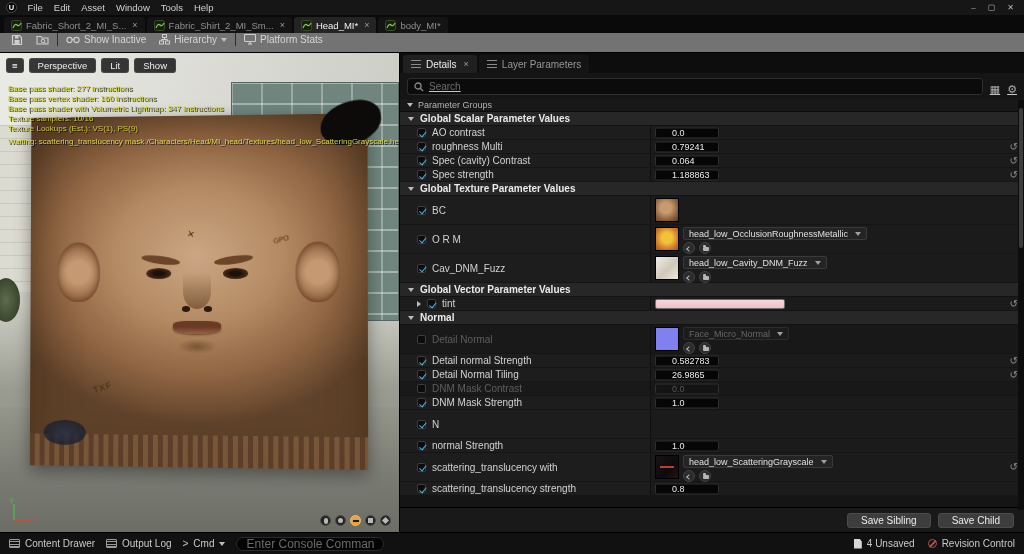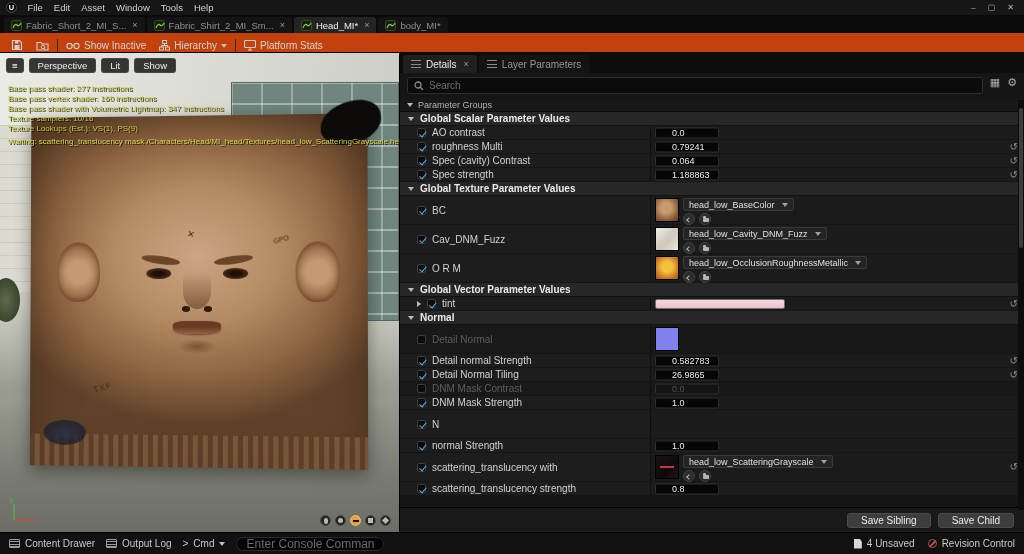--- a/index.html
+++ b/index.html
@@ -13,21 +13,21 @@
   .menu-item { padding:0 5.5px; cursor:default; }
   .win-controls { margin-left:auto; display:flex; gap:12px; font-size:8px; color:#b8b8b8; padding-right:4px; }
 
   
   .tabbar { height:18px; background:#0a0a0a; display:flex; align-items:flex-end; padding-left:4px; gap:2px; flex:none; }
   .tab { height:16px; background:#141414; color:#8f8f8f; display:flex; align-items:center; gap:4px; padding:0 7px; font-size:9.5px; border-radius:3px 3px 0 0; }
   .tab.active { background:#242424; color:#f0f0f0; }
   .tab-close { color:#9a9a9a; font-size:9px; margin-left:2px; }
 
   
-  .toolbar { height:20px; background:#c2410c; border-bottom:1px solid #000; display:flex; align-items:flex-end; padding:0 6px; gap:3px; font-size:10px; color:#d5d5d5; flex:none; }
+  .toolbar { height:20px; background:#737373; border-bottom:1px solid #000; display:flex; align-items:flex-start; padding:0 6px; gap:3px; font-size:10px; color:#d5d5d5; flex:none; }
   .tbtn { display:flex; align-items:center; gap:4px; padding:1px 5px; border-radius:3px; }
   .sep { width:1px; height:13px; background:#2d2d2d; }
   .caret-down { width:0; height:0; border-left:3px solid transparent; border-right:3px solid transparent; border-top:4px solid #bfbfbf; display:inline-block; }
 
   
   .content { flex:1; display:flex; min-height:0; }
 
   
   .viewport { width:400px; flex:none; position:relative; overflow:hidden; border-right:1px solid #000; background:#9a9b92; }
   .sky { position:absolute; inset:0; background:linear-gradient(180deg,#c3c7c1 0%,#e0e1d9 28%,#cfd0c6 52%,#9b9c91 70%,#82847b 100%); }
@@ -81,21 +81,21 @@
   .shape-btn.selected .g { background:#17130a; }
   .axis-gizmo { position:absolute; left:6px; bottom:4px; z-index:6; }
 
   
   .details { flex:1; background:#151515; display:flex; flex-direction:column; min-width:0; position:relative; }
   .dtabs { height:20px; background:#0d0d0d; display:flex; align-items:flex-end; gap:2px; padding-left:3px; flex:none; }
   .dtab { height:18px; display:flex; align-items:center; gap:5px; padding:1px 8px; font-size:10px; color:#969696; background:#141414; border-radius:3px 3px 0 0; }
   .dtab.active { background:#202020; color:#ececec; }
   .slider-icon { width:10px; height:8px; background:repeating-linear-gradient(180deg,#8a8a8a 0 1px, transparent 1px 3.5px); position:relative; }
 
-  .search-row { height:26px; display:flex; align-items:flex-start; gap:7px; padding:4px 7px; flex:none; background:#151515; }
+  .search-row { height:26px; display:flex; align-items:flex-end; gap:7px; padding:4px 7px; flex:none; background:#151515;text-decoration:underline; }
   .search-box { flex:1; height:17px; background:#0b0b0b; border:1px solid #2e2e2e; border-radius:3px; display:flex; align-items:center; gap:5px; padding:0 6px; }
   .search-box input { flex:1; background:transparent; border:none; outline:none; color:#cccccc; font-size:10px; font-family:inherit; }
   .search-box input::placeholder { color:#6f6f6f; }
   .hdr-ico { color:#a8a8a8; font-size:11px; line-height:1; }
 
   .params { flex:1; overflow:hidden; font-size:10px; position:relative; }
   .pgroups { height:13px; display:flex; align-items:center; gap:5px; padding:0 7px; color:#b2b2b2; font-size:9px; border-bottom:1px solid #0c0c0c; background:#181818; }
   .exp-down { width:0; height:0; border-left:3.5px solid transparent; border-right:3.5px solid transparent; border-top:4.5px solid #bdbdbd; flex:none; }
   .exp-right { width:0; height:0; border-top:3.5px solid transparent; border-bottom:3.5px solid transparent; border-left:4.5px solid #bdbdbd; flex:none; }
   .sec-hdr { height:14px; background:#272727; display:flex; align-items:center; gap:6px; padding:0 8px; color:#eaeaea; font-weight:bold; font-size:10px; border-bottom:1px solid #121212; }
@@ -400,23 +400,30 @@
 
         <div class="sec-hdr">
           <span class="exp-down"></span>
           <span>Global Texture Parameter Values</span>
         </div>
         <div class="prow tex">
           <span class="checkbox checked"></span>
           <span class="label">BC</span>
           <div class="val-col">
             <div class="thumb t-bc"></div>
+          </div>
+        </div>
+        <div class="prow tex">
+          <span class="checkbox checked"></span>
+          <span class="label">O R M</span>
+          <div class="val-col">
+            <div class="thumb t-orm"></div>
             <div class="combo-col">
               <div class="combo">
-                  <span>head_low_BaseColor</span>
+                  <span>head_low_OcclusionRoughnessMetallic</span>
                   <span class="caret-down"></span>
                 </div>
               <div class="asset-icons">
                 <span class="mini-btn">
                     <span class="arrow"></span>
                   </span>
                 <span class="mini-btn">
                     <span class="fold"></span>
                   </span>
               </div>
@@ -437,65 +444,58 @@
                 <span class="mini-btn">
                     <span class="arrow"></span>
                   </span>
                 <span class="mini-btn">
                     <span class="fold"></span>
                   </span>
               </div>
             </div>
           </div>
         </div>
-        <div class="prow tex">
-          <span class="checkbox checked"></span>
-          <span class="label">O R M</span>
-          <div class="val-col">
-            <div class="thumb t-orm"></div>
+
+        <div class="sec-hdr">
+          <span class="exp-down"></span>
+          <span>Global Vector Parameter Values</span>
+        </div>
+        <div class="prow">
+          <span class="exp-right"></span>
+          <span class="checkbox checked"></span>
+          <span class="label">tint</span>
+          <div class="val-col">
+              <div class="swatch"></div>
+            </div>
+          <span class="reset">↺</span>
+        </div>
+
+        <div class="sec-hdr">
+          <span class="exp-down"></span>
+          <span>Normal</span>
+        </div>
+        <div class="prow tex disabled">
+          <span class="checkbox"></span>
+          <span class="label">Detail Normal</span>
+          <div class="val-col">
+            <div class="thumb t-mic"></div>
             <div class="combo-col">
               <div class="combo">
-                  <span>head_low_OcclusionRoughnessMetallic</span>
+                  <span>Face_Micro_Normal</span>
                   <span class="caret-down"></span>
                 </div>
               <div class="asset-icons">
                 <span class="mini-btn">
                     <span class="arrow"></span>
                   </span>
                 <span class="mini-btn">
                     <span class="fold"></span>
                   </span>
               </div>
             </div>
-          </div>
-        </div>
-
-        <div class="sec-hdr">
-          <span class="exp-down"></span>
-          <span>Global Vector Parameter Values</span>
-        </div>
-        <div class="prow">
-          <span class="exp-right"></span>
-          <span class="checkbox checked"></span>
-          <span class="label">tint</span>
-          <div class="val-col">
-              <div class="swatch"></div>
-            </div>
-          <span class="reset">↺</span>
-        </div>
-
-        <div class="sec-hdr">
-          <span class="exp-down"></span>
-          <span>Normal</span>
-        </div>
-        <div class="prow tex disabled">
-          <span class="checkbox"></span>
-          <span class="label">Detail Normal</span>
-          <div class="val-col">
-            <div class="thumb t-mic"></div>
           </div>
         </div>
         <div class="prow">
           <span class="checkbox checked"></span>
           <span class="label">Detail normal Strength</span>
           <div class="val-col">
               <div class="field">0.582783</div>
             </div>
           <span class="reset">↺</span>
         </div>

